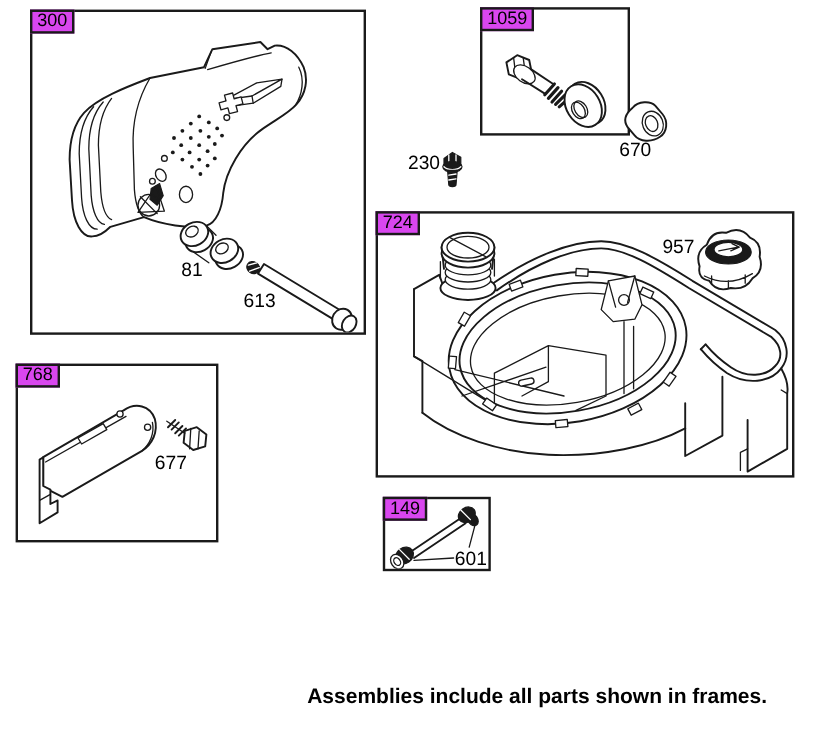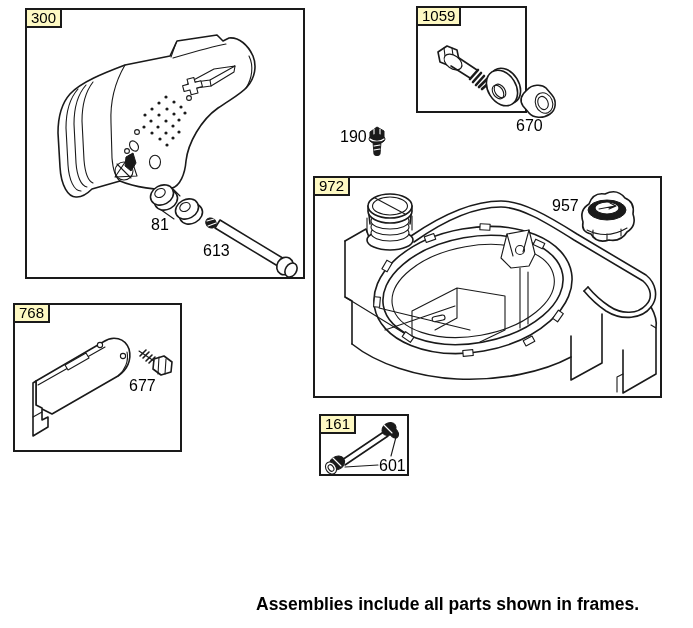--- a/index.html
+++ b/index.html
@@ -1,22 +1,22 @@
 <!DOCTYPE html>
 <html><head>
 <meta charset="utf-8">
 <style>
   html,body{margin:0;padding:0;background:#fff;}
   .canvas{position:relative;width:693px;height:628px;background:#ffffff;overflow:hidden;
           font-family:"Liberation Sans",sans-serif;color:#000;}
   .frame{position:absolute;border:2px solid #1a1a1a;box-sizing:border-box;background:#fff;}
-  .frame-label{position:absolute;top:-2px;left:-2px;border:2px solid #1a1a1a;background:#fef9c3;
+  .frame-label{position:absolute;top:-2px;left:-2px;border:2px solid #1a1a1a;background:#d946ef;
                padding:0 4px;font-size:15px;line-height:16px;height:16px;white-space:nowrap;}
   .part-label{position:absolute;font-size:16px;line-height:16px;white-space:nowrap;}
-  .caption{position:absolute;left:256px;top:594px;font-size:17.5px;font-weight:bold;letter-spacing:0px;}
+  .caption{position:absolute;left:256px;top:570px;font-size:17.5px;font-weight:bold;letter-spacing:0px;}
   svg{position:absolute;left:0;top:0;display:block;}
   .ln{fill:none;stroke:#1a1a1a;stroke-width:1.6;stroke-linecap:round;stroke-linejoin:round;}
   .th{fill:none;stroke:#1a1a1a;stroke-width:1.1;stroke-linecap:round;stroke-linejoin:round;}
   .wh{fill:#ffffff;stroke:#1a1a1a;stroke-width:1.6;stroke-linejoin:round;}
   .wh2{fill:#ffffff;stroke:#1a1a1a;stroke-width:1.1;stroke-linejoin:round;}
   .dk{fill:#1a1a1a;stroke:#1a1a1a;stroke-width:1;stroke-linejoin:round;}
   .wl{fill:none;stroke:#ffffff;stroke-width:1.1;stroke-linecap:round;}
   .dot{fill:#1a1a1a;}
   text.pn{font-family:"Liberation Sans",sans-serif;font-size:16px;fill:#000;stroke:none;}
 </style>
@@ -107,21 +107,21 @@
         <path class="wh" d="M188,218 L254,258 L259,250 L193,210 Z"></path>
         <ellipse class="wh" cx="258" cy="256" rx="8" ry="9" transform="rotate(31 258 256)"></ellipse>
         <ellipse class="wh" cx="264" cy="260" rx="5.5" ry="7.5" transform="rotate(31 264 260)"></ellipse>
       </g>
       <text class="pn" x="124" y="220">81</text>
       <text class="pn" x="176" y="246">613</text>
     </svg>
     <div class="frame-label">300</div>
   </section>
 
-  <section class="frame" style="left:416px;top:6px;width:111px;height:107px">
+  <section class="frame" style="left:400px;top:6px;width:125px;height:107px">
     <svg width="107" height="103" viewBox="0 0 107 103">
       <g>
         <path class="wh" d="M20,44 L29,38 L39,42 L41,52 L32,58 L22,54 Z"></path>
         <path class="th" d="M26,40 L28,56 M34,40 L36,55"></path>
         <ellipse class="wh2" cx="35" cy="54" rx="10" ry="6.5" transform="rotate(36 35 54)"></ellipse>
         <path class="ln" d="M41,50 L59,62 M33,58 L52,70"></path>
         <path class="ln" style="stroke-width:2.6" d="M52,71 L60,62 M55,74 L63,65 M58,77 L66,68 M61,79 L69,71 M64,81 L72,74"></path>
       </g>
       <g>
         <ellipse class="wh" cx="87" cy="78" rx="14" ry="19" transform="rotate(-32 87 78)"></ellipse>
@@ -134,21 +134,21 @@
   </section>
 
   <svg style="left:366px;top:124px" width="24" height="34" viewBox="0 0 24 34">
     <path class="dk" d="M4,8 L11,3 L18,7 L18,13 L11,17 L4,13 Z"></path>
     <path class="wl" d="M8,5 L8,14 M14,5 L14,15"></path>
     <ellipse class="dk" cx="11" cy="15" rx="8" ry="4.5"></ellipse>
     <path class="wl" d="M4,15 A8,4.5 0 0 0 18,15"></path>
     <path class="dk" d="M7,18 L15,18 L14,30 C14,32 8,32 8,30 Z"></path>
     <path class="wl" d="M8,22 L14,21 M8,26 L14,25"></path>
   </svg>
-  <div class="part-label" style="left:340px;top:129px">190</div>
+  <div class="part-label" style="left:340px;top:129px">230</div>
 
   <svg style="left:515px;top:82px" width="44" height="40" viewBox="0 0 44 40">
     <path class="wh" d="M12,8 C17,2 27,2 31,6 L37,13 C42,19 41,28 35,32 C28,37 18,36 14,31 L8,24 C4,18 6,13 12,8 Z"></path>
     <ellipse class="wh2" cx="29" cy="21" rx="8.5" ry="10.5" transform="rotate(-22 29 21)"></ellipse>
     <ellipse class="th" cx="28" cy="21" rx="5" ry="6.8" transform="rotate(-22 28 21)" fill="none"></ellipse>
   </svg>
   <div class="part-label" style="left:516px;top:118px">670</div>
 
   <section class="frame" style="left:313px;top:176px;width:349px;height:222px">
     <svg width="345" height="218" viewBox="0 0 345 218">
@@ -215,21 +215,21 @@
       <g>
         <path class="wh" d="M268,44 Q264,32 274,26 Q278,14 290,16 Q302,10 310,20 Q320,24 318,36
                              Q322,48 312,54 Q306,64 294,62 Q282,66 276,56 Q266,54 268,44 Z"></path>
         <path class="th" d="M272,52 Q292,62 312,50 M278,52 L278,59 M306,51 L306,58 M292,56 L292,62"></path>
         <ellipse class="dk" cx="292" cy="32" rx="19" ry="10"></ellipse>
         <ellipse class="wh2" cx="292" cy="30" rx="12" ry="6"></ellipse>
         <path class="th" d="M284,31 L300,28 M295,25 L301,28 L294,31"></path>
       </g>
       <text class="pn" x="237" y="33">957</text>
     </svg>
-    <div class="frame-label">972</div>
+    <div class="frame-label">724</div>
   </section>
 
   <section class="frame" style="left:13px;top:303px;width:169px;height:149px">
     <svg width="165" height="145" viewBox="0 0 165 145">
       <g>
         <path class="wh" d="M21,76 L88,37 C98,30 110,33 114,44 C117,55 112,65 103,71 L37,109 L21,101 Z"></path>
         <path class="th" d="M23,80 L90,42"></path>
         <path class="th" d="M103,71 C110,65 114,56 112,47"></path>
         <path class="wh2" d="M50,60 L71,48 L74,53 L53,65 Z"></path>
         <circle class="wh2" cx="85" cy="40" r="2.6"></circle>
@@ -256,17 +256,17 @@
         <ellipse class="dk" cx="73" cy="17" rx="4" ry="5.5" transform="rotate(-35 73 17)"></ellipse>
         <path class="wl" d="M63,9 L71,17"></path>
         <ellipse class="dk" cx="16" cy="47" rx="8" ry="6.5" transform="rotate(-35 16 47)"></ellipse>
         <path class="wl" d="M12,42 L20,50"></path>
         <ellipse class="wh2" cx="10" cy="52" rx="5" ry="6.5" transform="rotate(-35 10 52)"></ellipse>
         <ellipse class="th" cx="10" cy="52" rx="2.5" ry="3.5" transform="rotate(-35 10 52)" fill="none"></ellipse>
         <path class="th" d="M57,49 L24,51 M70,40 L75,21"></path>
       </g>
       <text class="pn" x="58" y="55">601</text>
     </svg>
-    <div class="frame-label">161</div>
+    <div class="frame-label">149</div>
   </section>
 
   <div class="caption">Assemblies include all parts shown in frames.</div>
 </div>
 
 </body></html>

